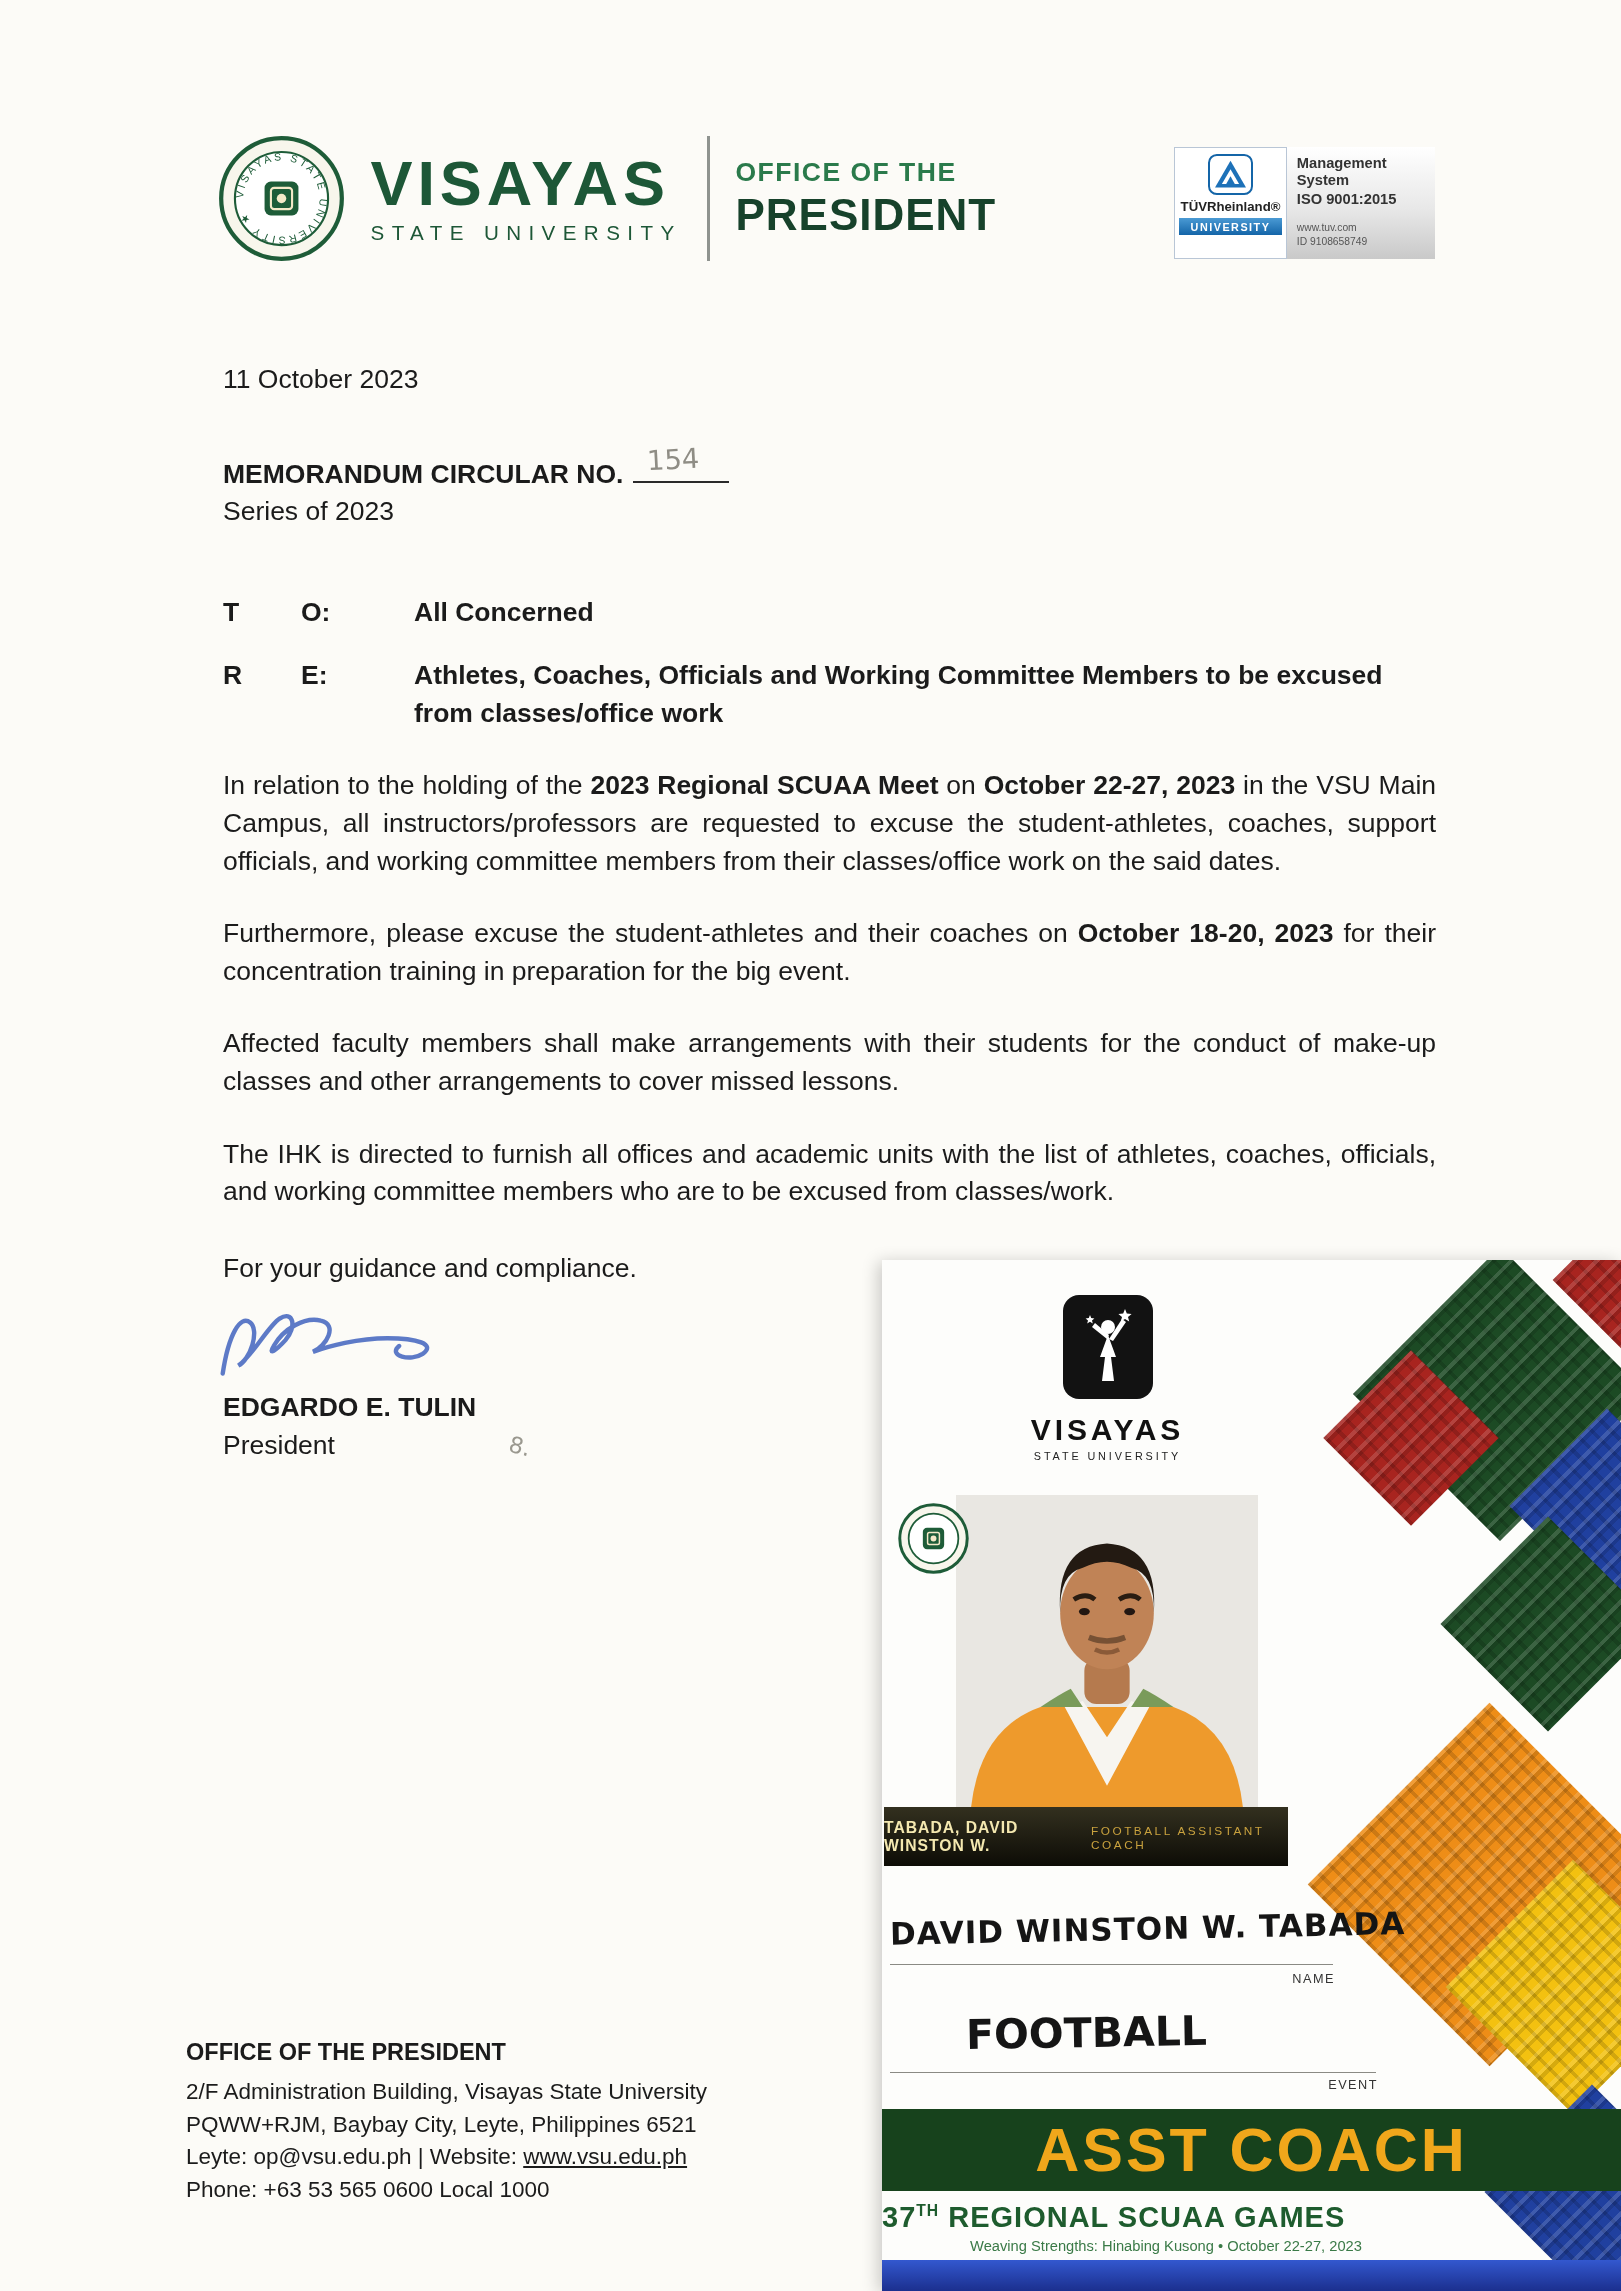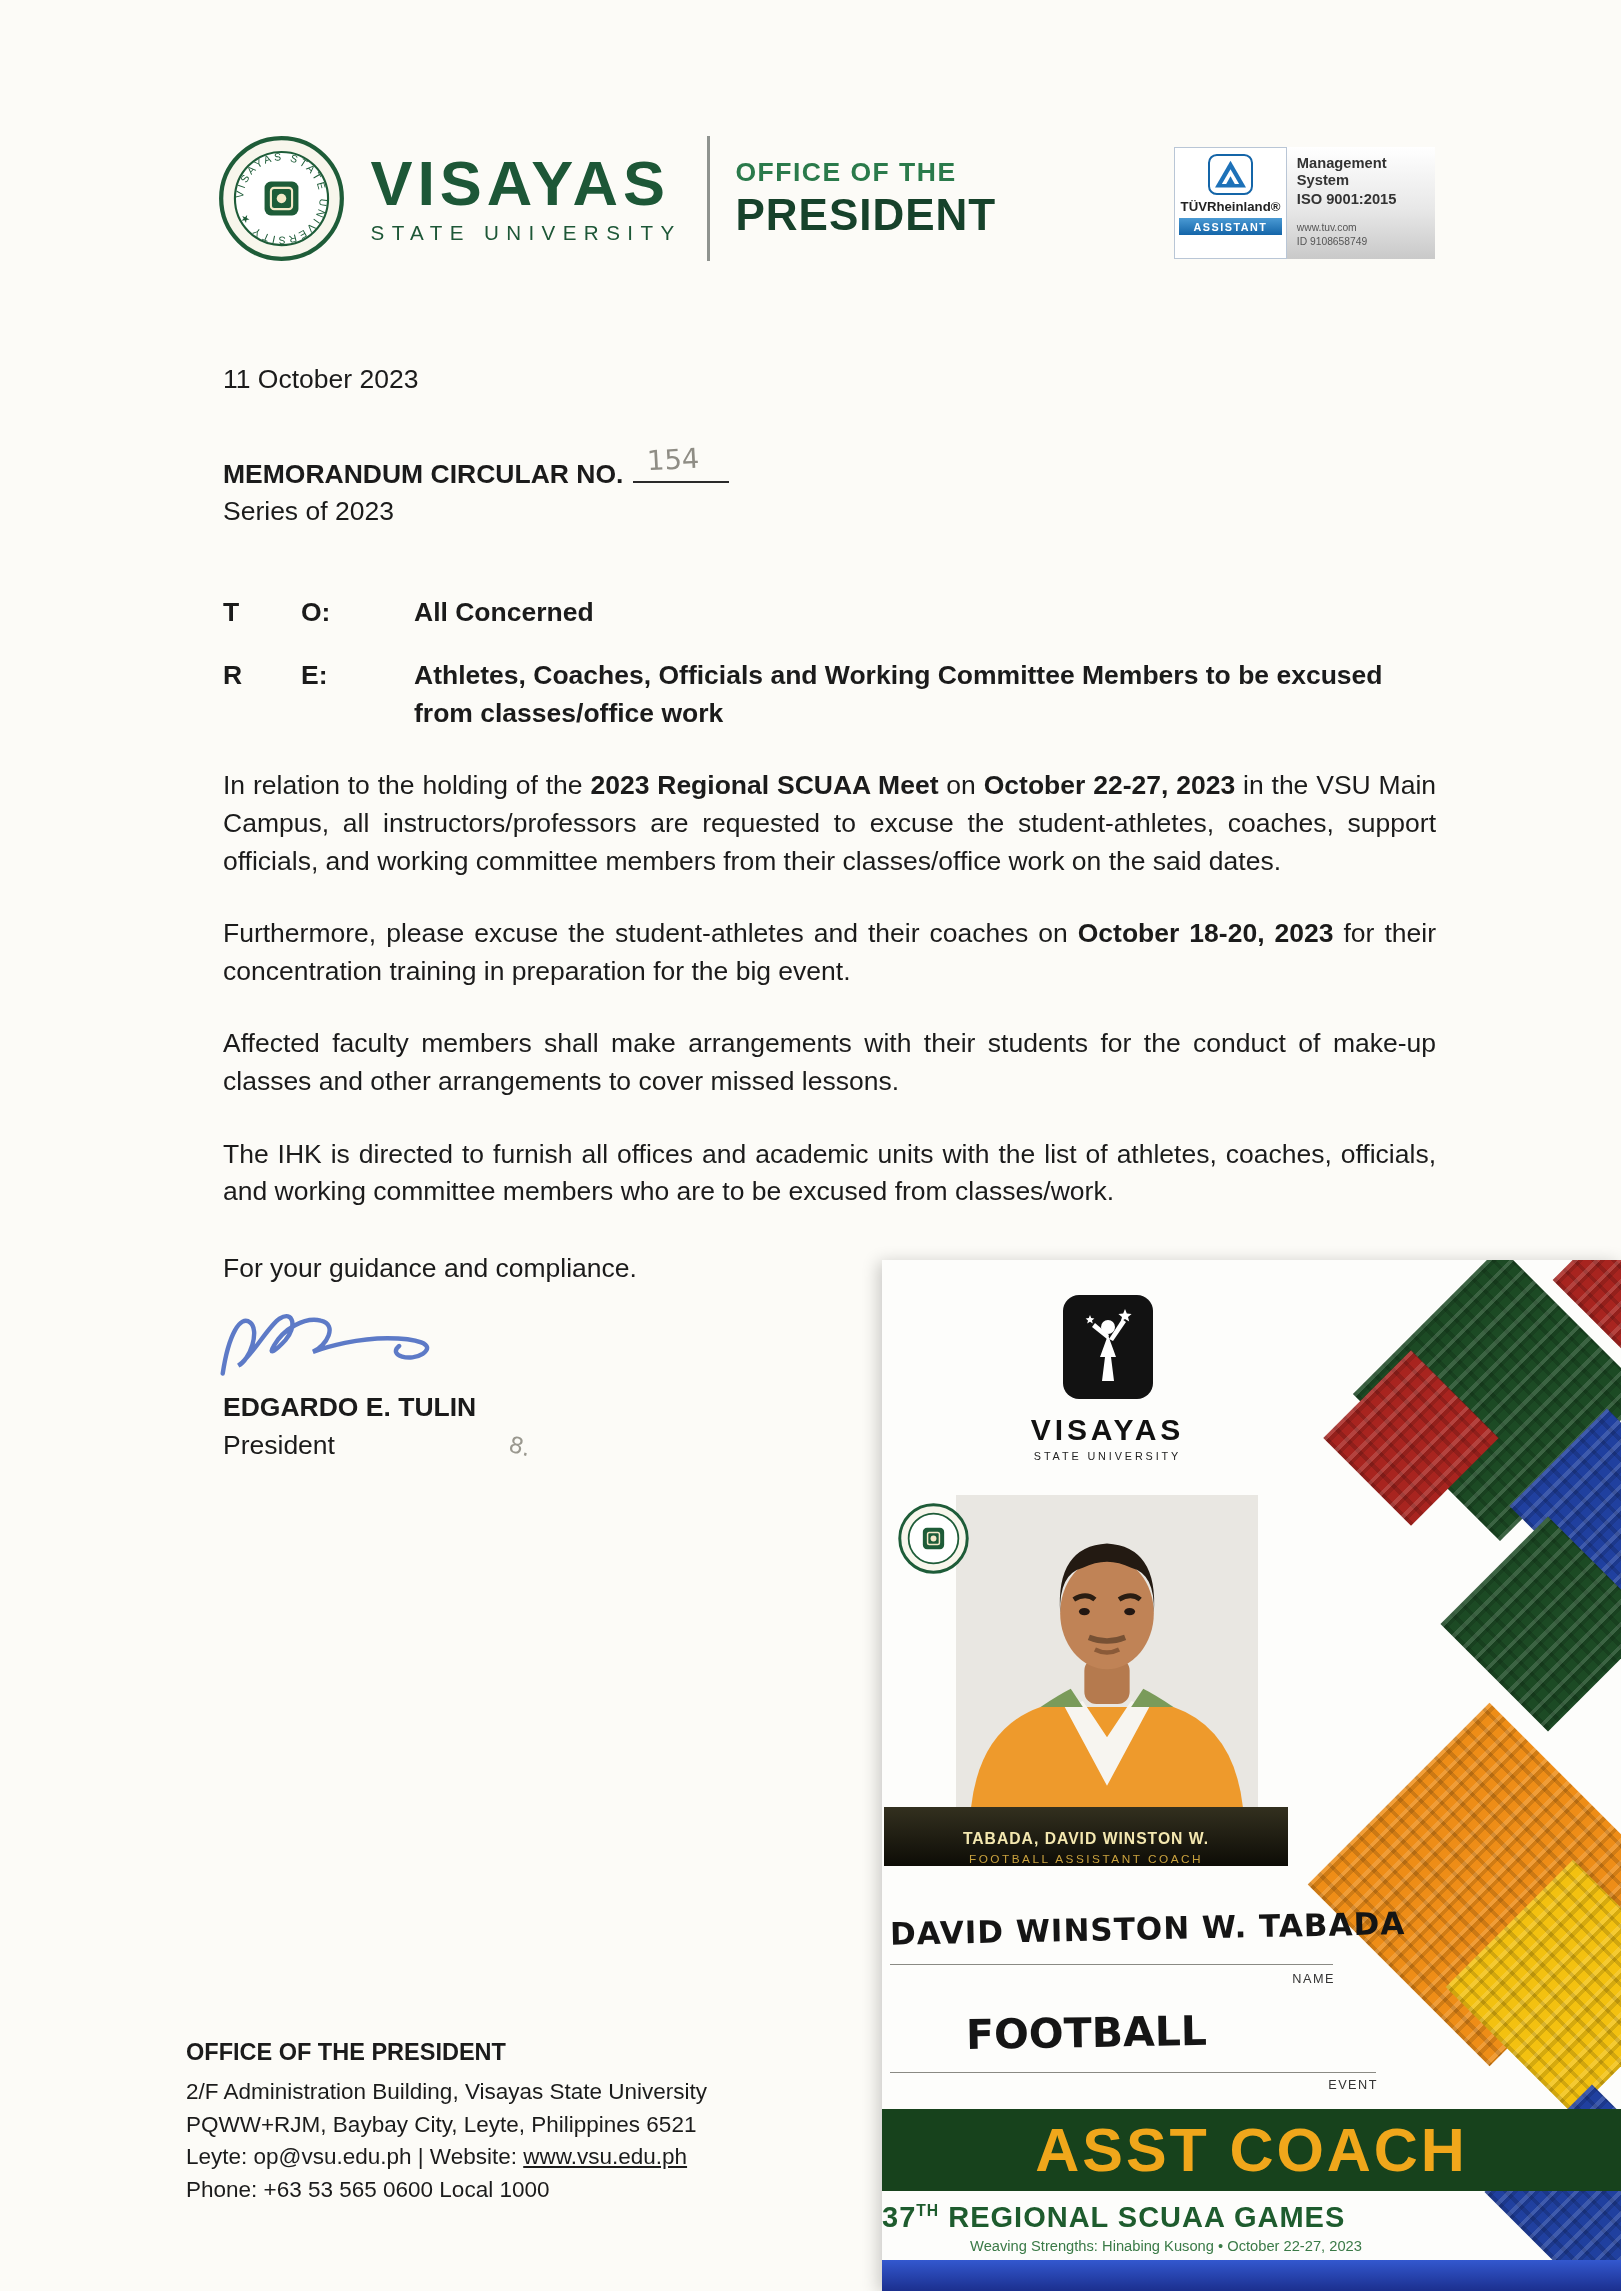--- a/index.html
+++ b/index.html
@@ -83,21 +83,21 @@
   .card-logo { position: absolute; left: 0; top: 35px; width: 451px; text-align: center; z-index: 3; }
   .logo-box { width: 90px; height: 104px; margin: 0 auto; }
   .card-uni { font-size: 30px; font-weight: 700; letter-spacing: 3.9px; color: #111; margin-top: 9.8px; }
   .card-uni-sub { font-size: 10.8px; letter-spacing: 2.9px; color: #222; margin-top: 2.9px; }
 
   .card-seal { position: absolute; left: 15.7px; top: 243px; width: 71px; height: 71px; z-index: 4; }
   .photo { position: absolute; left: 74px; top: 235px; width: 302px; height: 312px; z-index: 3; }
 
   .name-banner { position: absolute; left: 2px; top: 547px; width: 404px; height: 59px; z-index: 4;
                  background: linear-gradient(180deg, #33301f, #0d0c06);
-                 display: flex; flex-direction: column; justify-content: flex-end; align-items: center; }
+                 display: flex; justify-content: flex-end; align-items: center; }
   .banner-name { color: #f4e8b0; font-size: 15.7px; font-weight: 700; letter-spacing: 1px; }
   .banner-role { color: #c9a23e; font-size: 11.8px; letter-spacing: 2.5px; margin-top: 3.9px; }
 
   .hw-name { position: absolute; left: 7.8px; top: 651px; width: 461px; z-index: 4; white-space: nowrap;
              font-family: "DejaVu Sans", sans-serif; font-size: 31px; font-weight: 600; color: #151515;
              transform: rotate(-1.2deg); letter-spacing: 1px; }
   .line-name { position: absolute; left: 7.8px; top: 704px; width: 443px; border-bottom: 1.5px solid #8a8a84; z-index: 4; }
   .label-name { position: absolute; left: 0; top: 712px; width: 453px; text-align: right; font-size: 12.7px;
                 letter-spacing: 1.5px; color: #333; z-index: 4; }
 
@@ -152,21 +152,21 @@
   <div class="tuv">
     <div class="tuv-left">
       <div class="tuv-tri-box">
         <svg width="35" height="31" viewBox="0 0 40 36">
           <path d="M20 2 L38 33 H2 Z" fill="#1d71b8"></path>
           <path d="M20 12 L30 29 H10 Z" fill="#ffffff"></path>
           <path d="M20 20 L25 29 H15 Z" fill="#1d71b8"></path>
         </svg>
       </div>
       <div class="tuv-brand">TÜVRheinland®</div>
-      <div class="tuv-cert">ASSISTANT</div>
+      <div class="tuv-cert">UNIVERSITY</div>
     </div>
     <div class="tuv-right">
       <div class="tuv-sys">Management System</div>
       <div class="tuv-std">ISO 9001:2015</div>
       <div class="tuv-web">
         <div>www.tuv.com</div>
         <div>ID 9108658749</div>
       </div>
     </div>
   </div>

